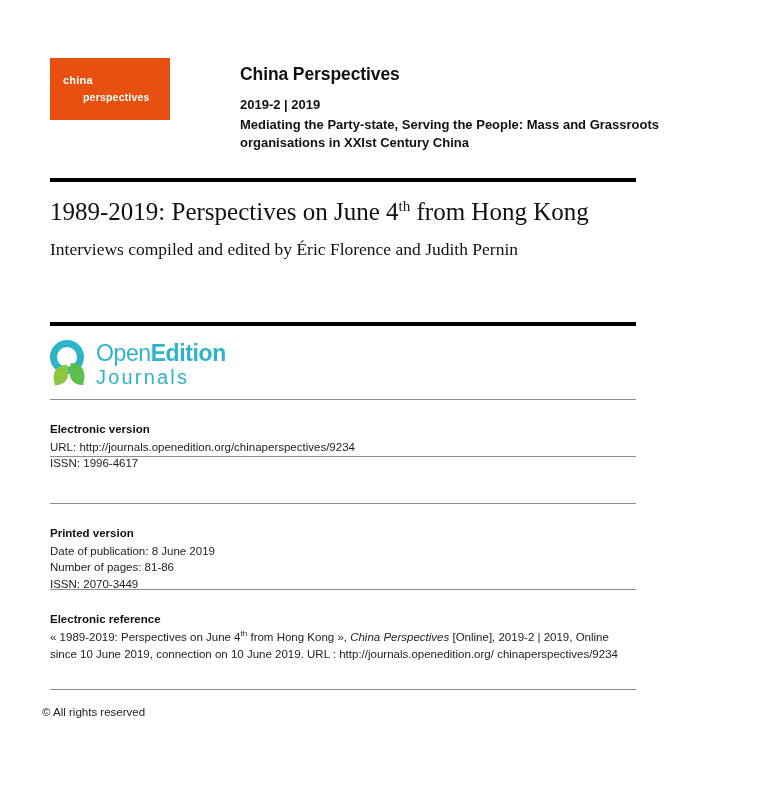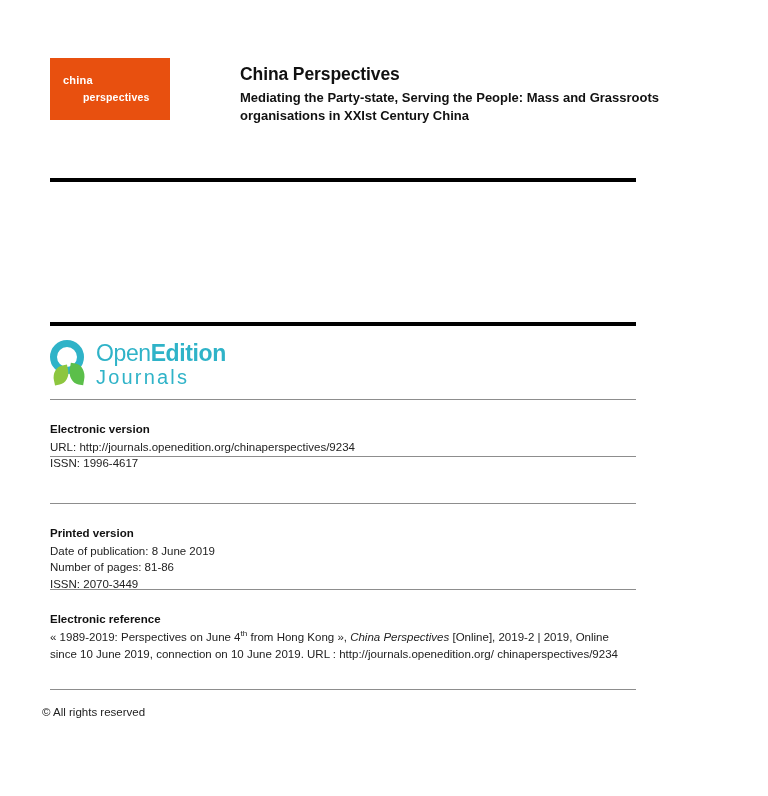--- a/index.html
+++ b/index.html
@@ -234,26 +234,31 @@
 
 <div class="page">
 
   <div class="masthead">
     <div class="journal-logo">
       <span class="logo-line1">china</span>
       <span class="logo-line2">perspectives</span>
     </div>
     <div class="masthead-text">
       <div class="journal-title">China Perspectives</div>
+      <div class="issue-line">2019-2 | 2019</div>
       <div class="issue-subtitle">Mediating the Party-state, Serving the People: Mass and Grassroots organisations in XXIst Century China</div>
     </div>
   </div>
 
   <div class="rule rule-thick" id="rule-top"></div>
 
+  <div class="article-block">
+    <div class="article-title"><span>1989-2019: Perspectives on June 4</span><sup>th</sup><span> from Hong Kong</span></div>
+    <div class="article-authors">Interviews compiled and edited by Éric Florence and Judith Pernin</div>
+  </div>
 
   <div class="rule rule-thick" id="rule-mid"></div>
 
   <div class="oe-logo">
     <div class="oe-mark">
       <div class="oe-ring"></div>
       <div class="oe-leaf-l"></div>
       <div class="oe-leaf-r"></div>
     </div>
     <div class="oe-wordmark">

